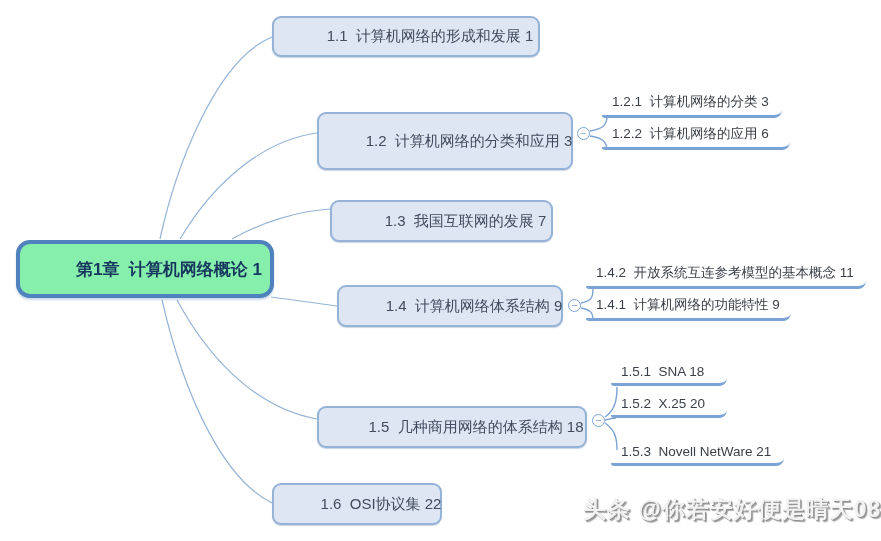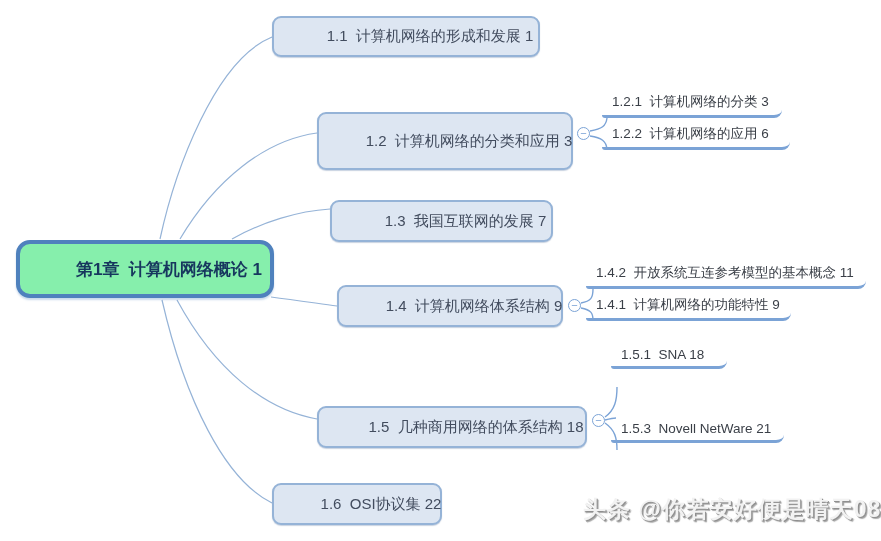--- a/index.html
+++ b/index.html
@@ -85,18 +85,19 @@
   <div class="collapse" style="left:577px;top:127px;">−</div>
   <div class="collapse" style="left:568px;top:299px;">−</div>
   <div class="collapse" style="left:592px;top:414px;">−</div>
 
   <div class="subtopic" style="left:602px;top:92px;width:180px;height:26px;">1.2.1  计算机网络的分类 3</div>
   <div class="subtopic" style="left:602px;top:124px;width:188px;height:26px;">1.2.2  计算机网络的应用 6</div>
 
   <div class="subtopic" style="left:586px;top:263px;width:280px;height:26px;">1.4.2  开放系统互连参考模型的基本概念 11</div>
   <div class="subtopic" style="left:586px;top:295px;width:205px;height:26px;">1.4.1  计算机网络的功能特性 9</div>
 
-  <div class="subtopic" style="left:611px;top:343px;width:116px;height:26px;">1.5.1  SNA 18</div>
-  <div class="subtopic" style="left:611px;top:417px;width:173px;height:26px;">1.5.3  Novell NetWare 21</div>
+  <div class="subtopic" style="left:611px;top:360px;width:116px;height:26px;">1.5.1  SNA 18</div>
+  <div class="subtopic" style="left:611px;top:392px;width:116px;height:26px;">1.5.2  X.25 20</div>
+  <div class="subtopic" style="left:611px;top:440px;width:173px;height:26px;">1.5.3  Novell NetWare 21</div>
 
   <div class="watermark">头条 @你若安好便是晴天08</div>
 
 </div>
 
 </body></html>

